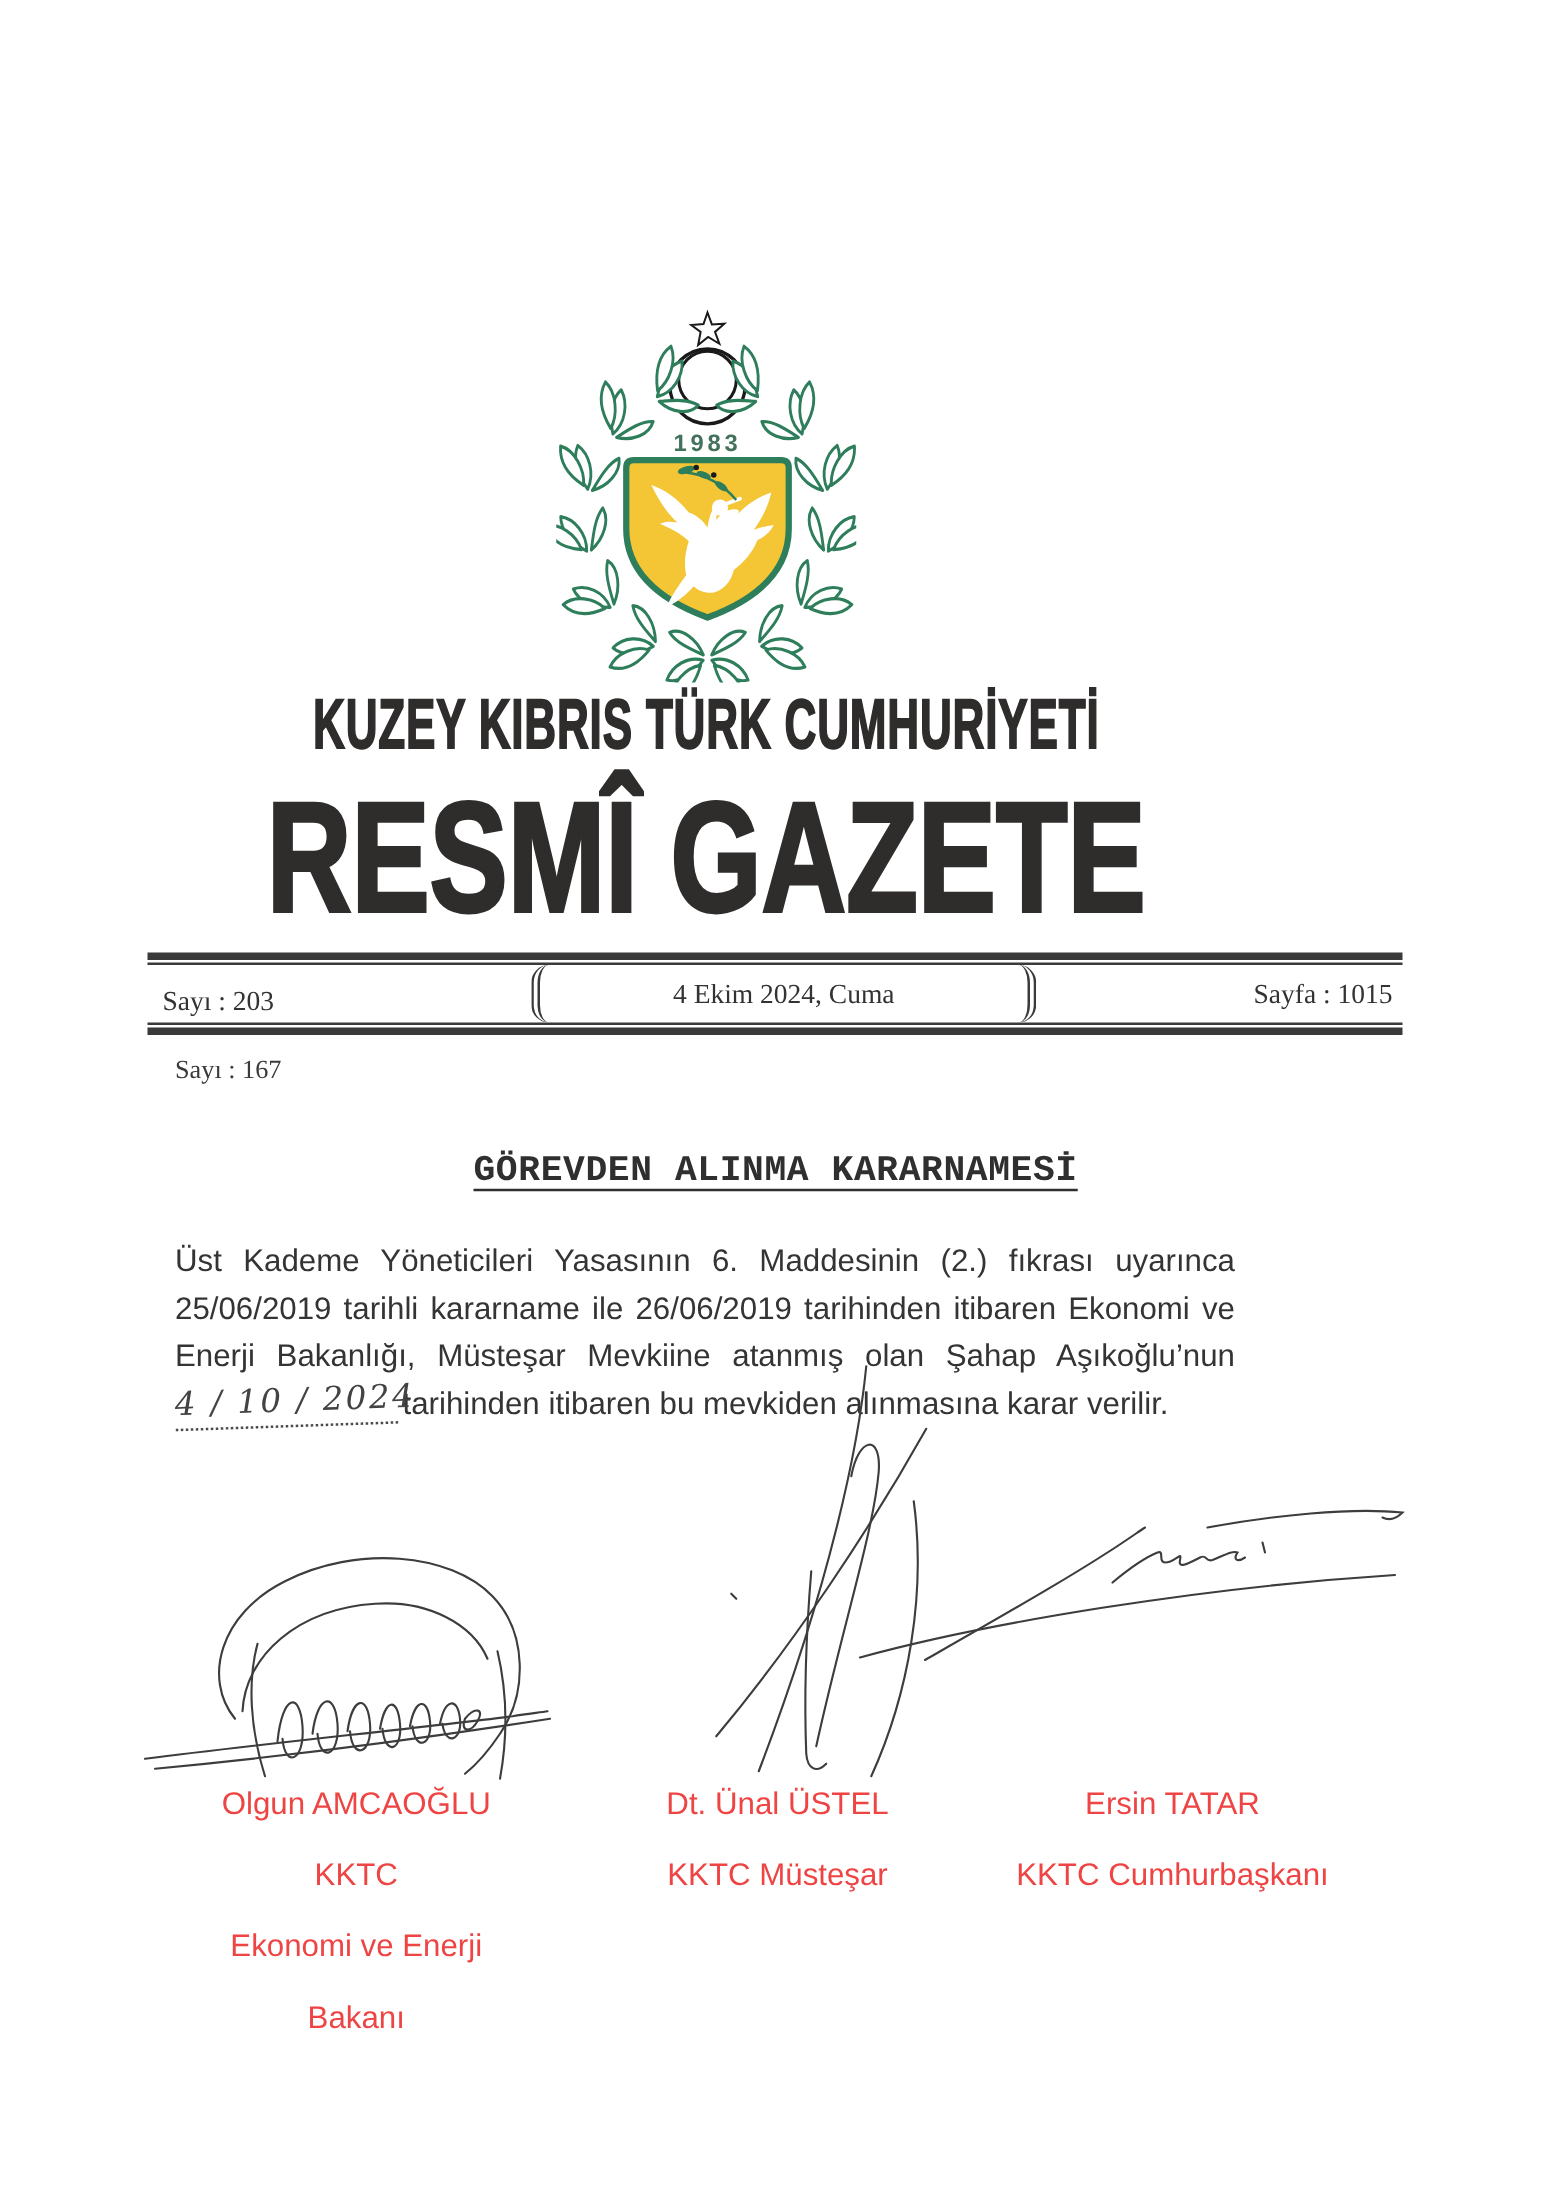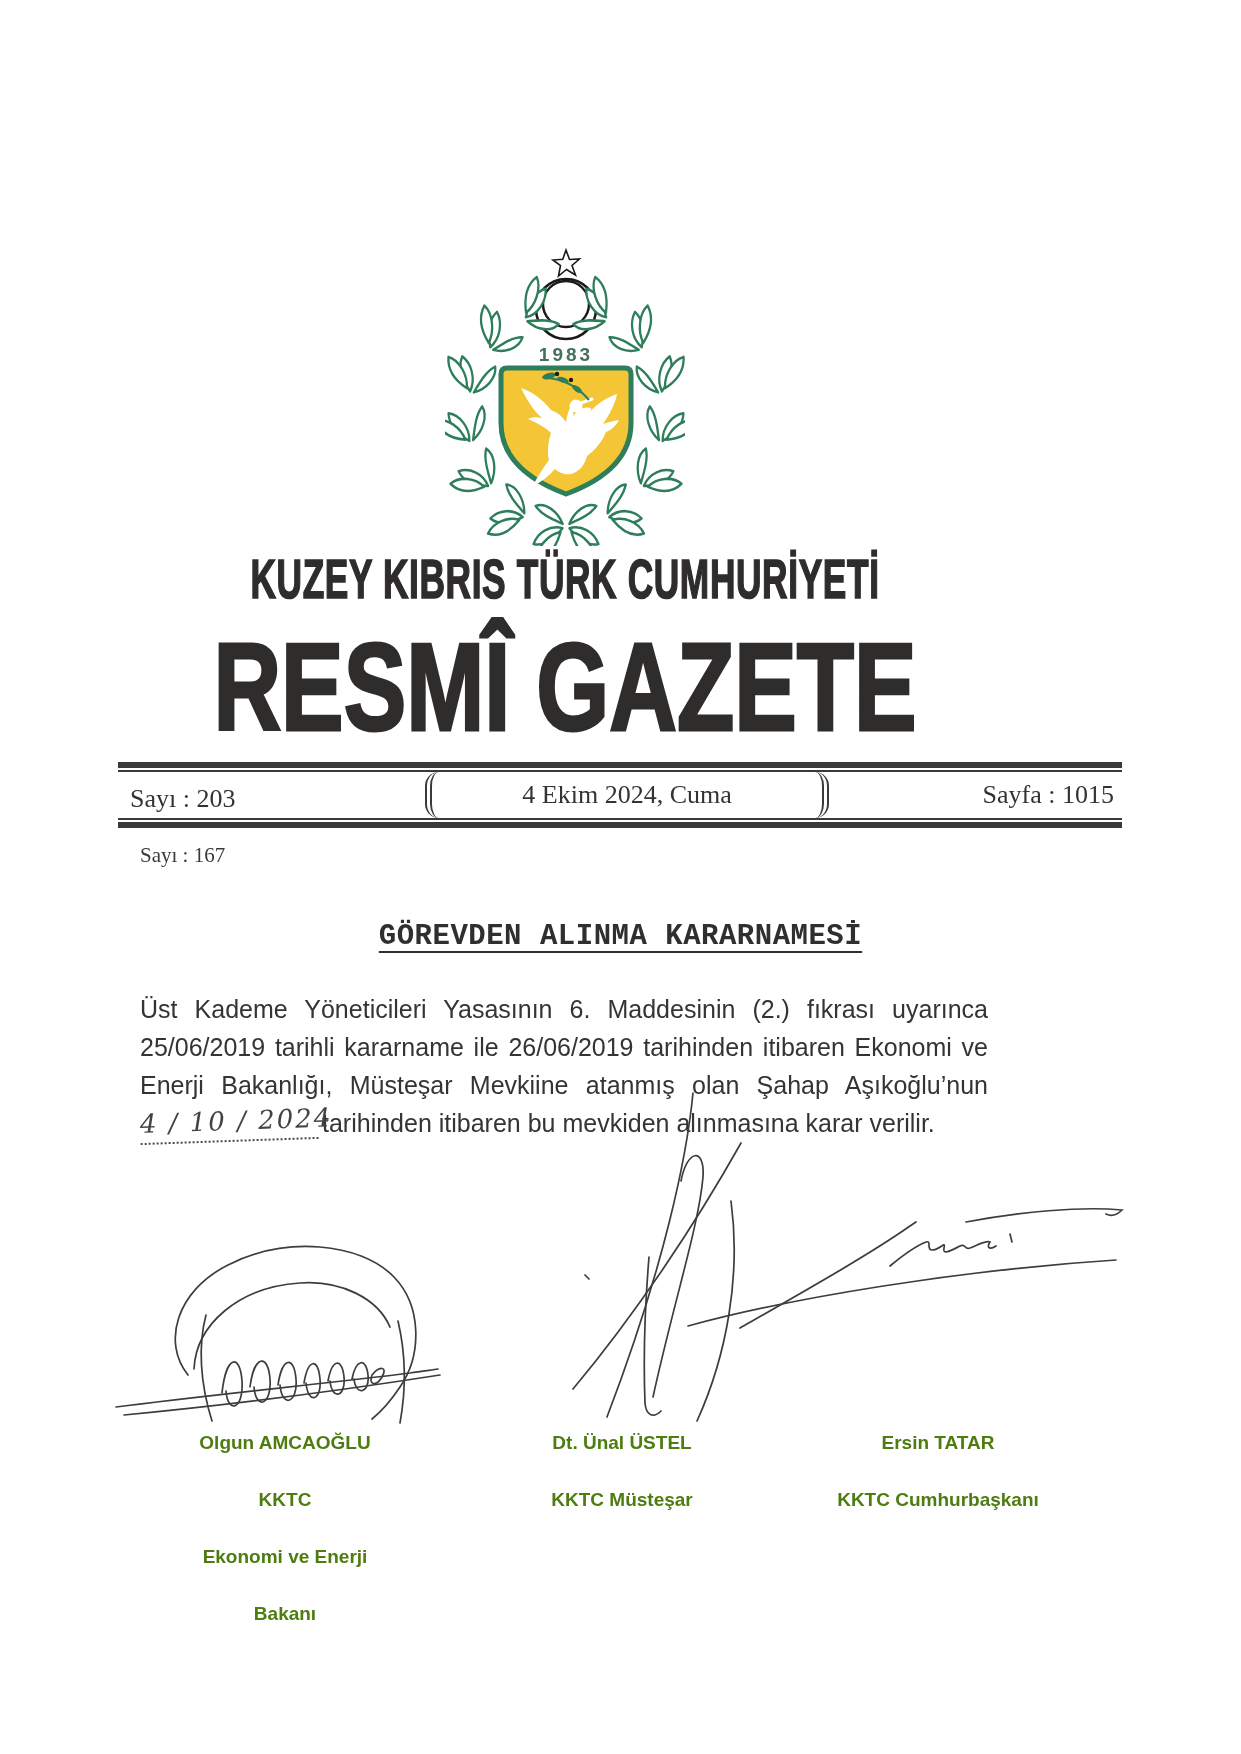--- a/index.html
+++ b/index.html
@@ -33,21 +33,21 @@
     -webkit-text-stroke: 3px #2f2c2c;
     white-space: nowrap;
   }
 
   
   .info-bar { position: absolute; left: 118px; top: 762px; width: 1004px; }
   .bar-outer { border-top: 6px solid #3a3a3a; border-bottom: 6px solid #3a3a3a; }
   .bar-inner {
     border-top: 2px solid #3a3a3a; border-bottom: 2px solid #3a3a3a;
     margin: 2px 0; height: 50px; display: flex; align-items: stretch;
-    font-family: "Liberation Serif", serif; font-size: 26px; color: #333;
+    font-family: "Liberation Serif", serif; font-size: 22px; color: #333;
   }
   .bar-cell { display: flex; align-items: center; }
   .cell-issue { width: 30.6%; padding-left: 12px; justify-content: flex-start; align-items: flex-end; padding-bottom: 4px; }
   .cell-date  { width: 40.2%; justify-content: center; border-left: 7px double #3a3a3a; border-right: 7px double #3a3a3a; border-radius: 14px; }
   .cell-page  { flex: 1; justify-content: flex-end; padding-right: 8px; }
 
   .secondary-issue {
     position: absolute; left: 140px; top: 843px;
     font-family: "Liberation Serif", serif; font-size: 21px; color: #3a3a3a;
   }
@@ -85,21 +85,21 @@
   }
 
   
   .sig { position: absolute; }
   .sig path { fill: none; stroke: #3d3d3d; stroke-width: 1.7; stroke-linecap: round; }
   .sig-amcaoglu { left: 110px; top: 1225px; }
   .sig-ustel    { left: 545px; top: 1085px; }
   .sig-tatar    { left: 680px; top: 1170px; }
 
   .signer { position: absolute; top: 1428px; width: 310px; text-align: center; }
-  .signer p { font-size: 19px; line-height: 30px; font-weight: 700; color: #4d7c0f; margin-bottom: 27px; }
+  .signer p { font-size: 25px; line-height: 30px; font-weight: 400; color: #ef4444; margin-bottom: 27px; }
   .signer-1 { left: 130px; }
   .signer-2 { left: 467px; }
   .signer-3 { left: 783px; }
 
   
   .emblem-year-text {
     font-family: "Liberation Sans", sans-serif;
     font-size: 19px; font-weight: 700; letter-spacing: 3px;
   }
 </style>

